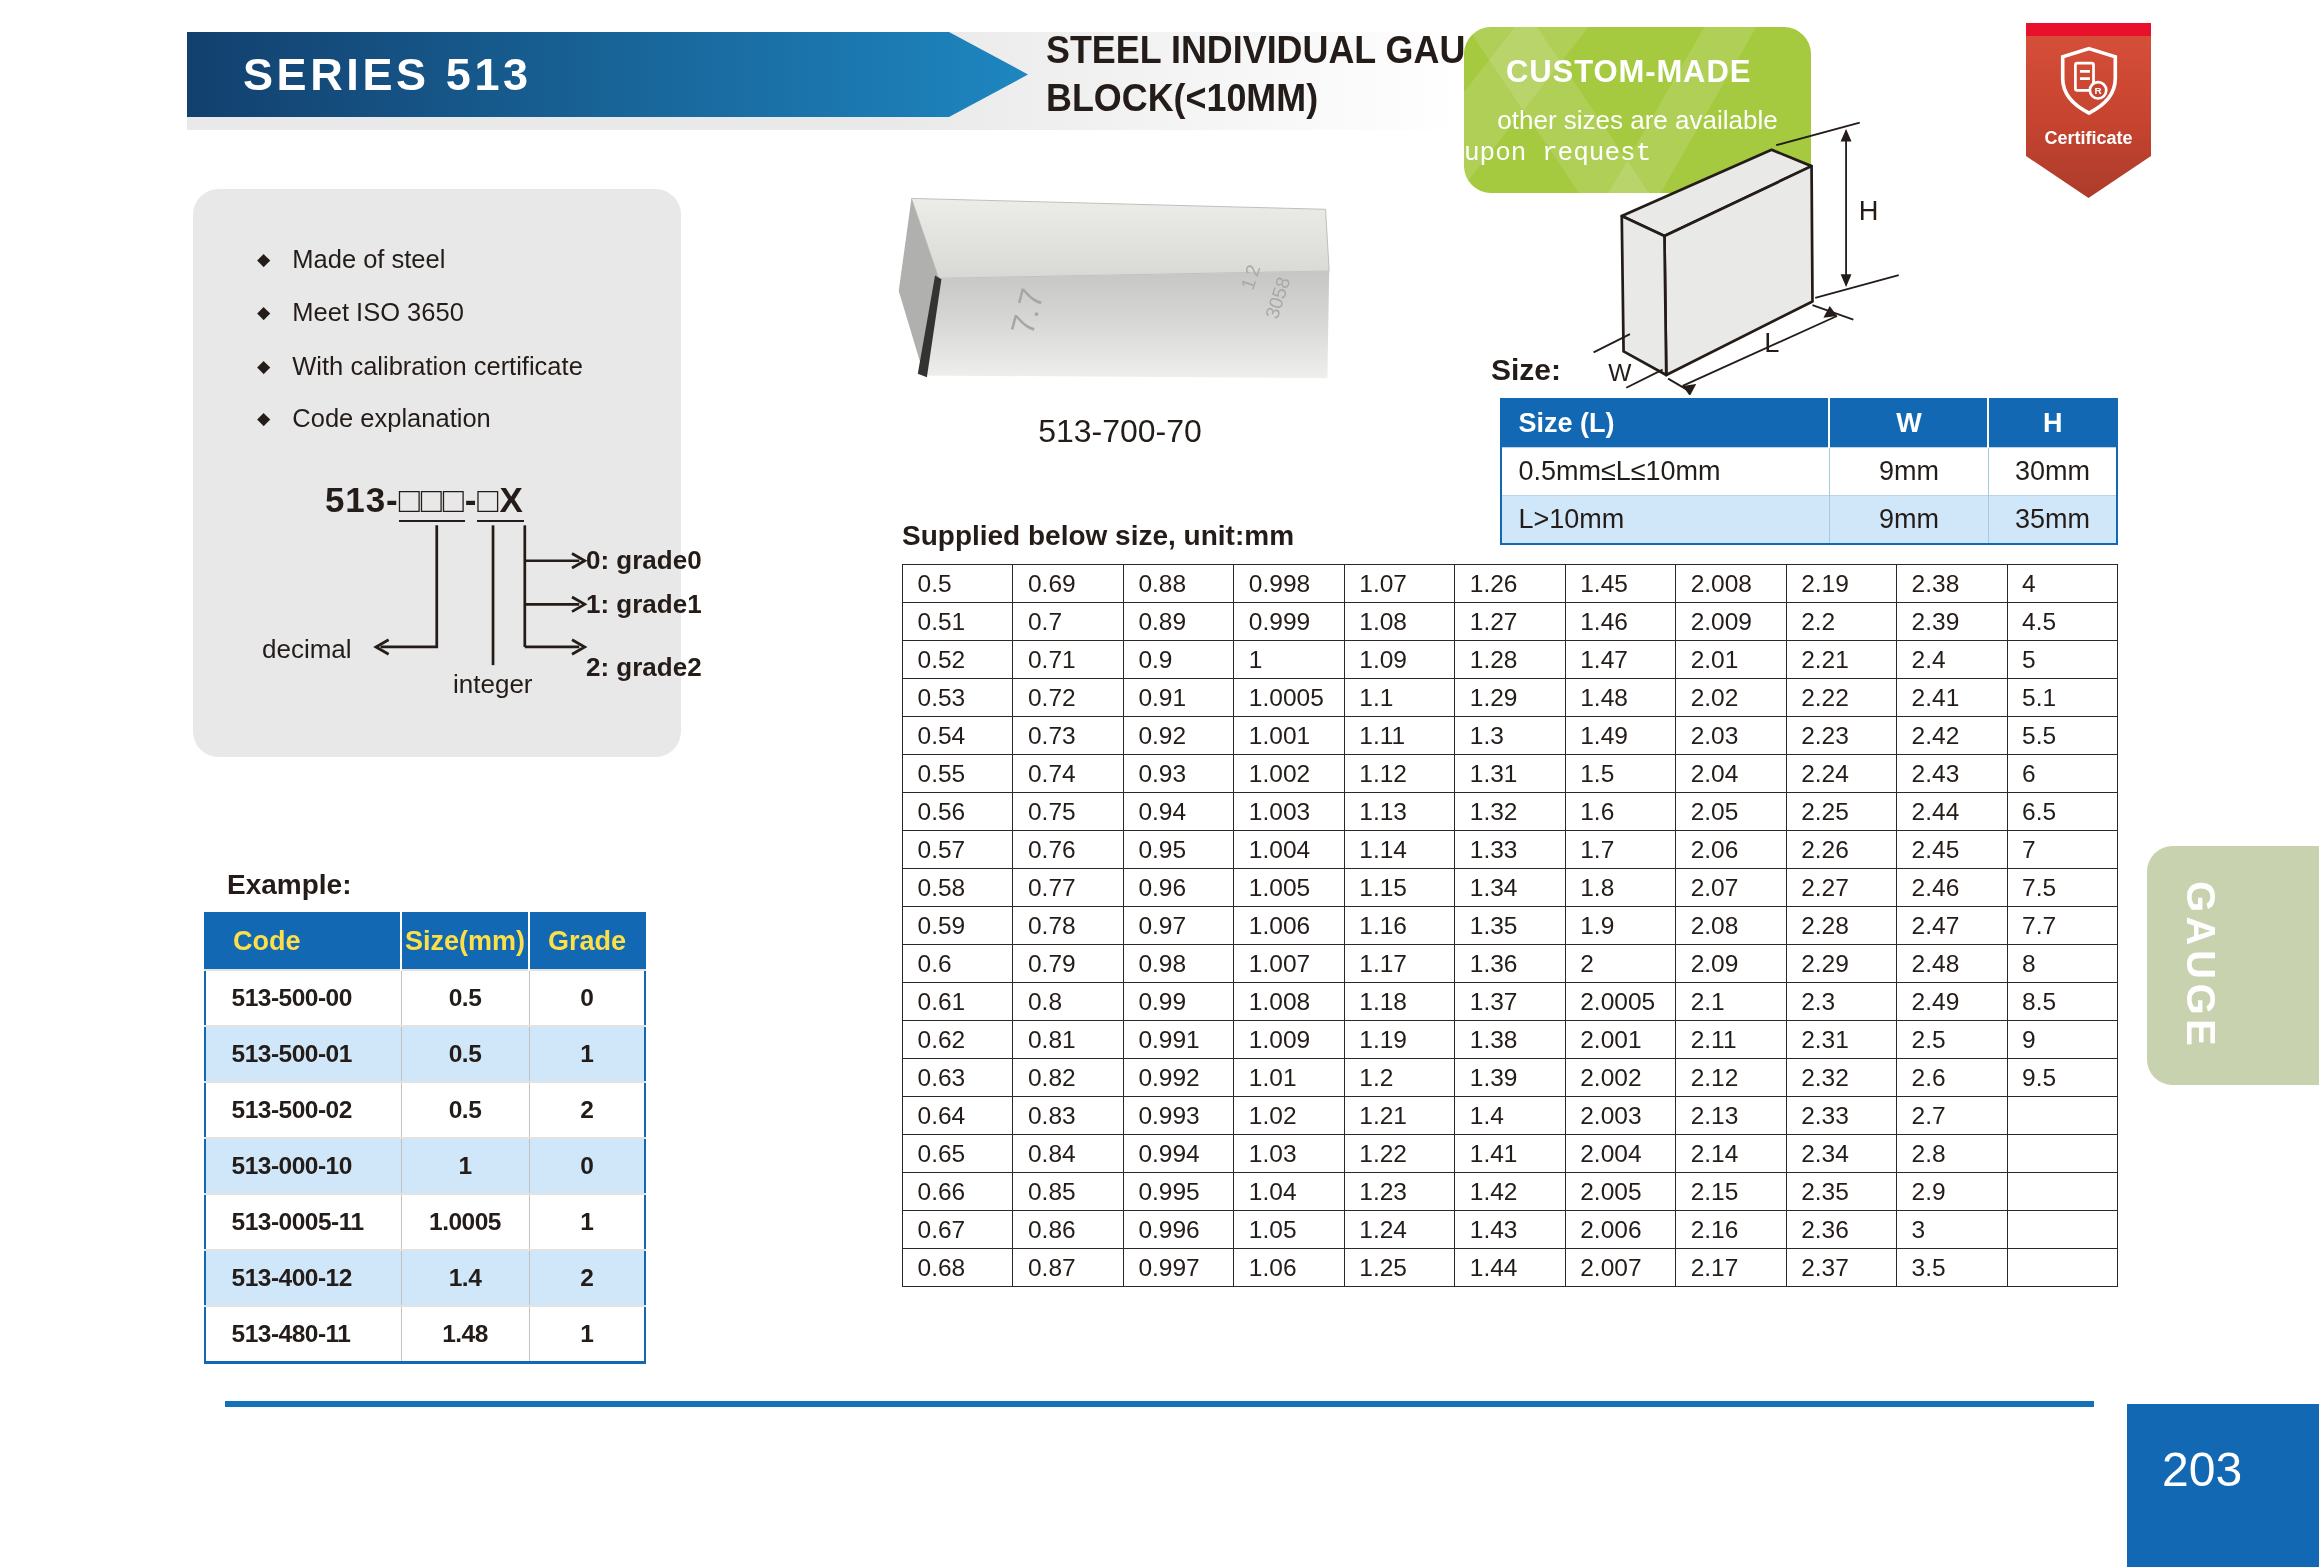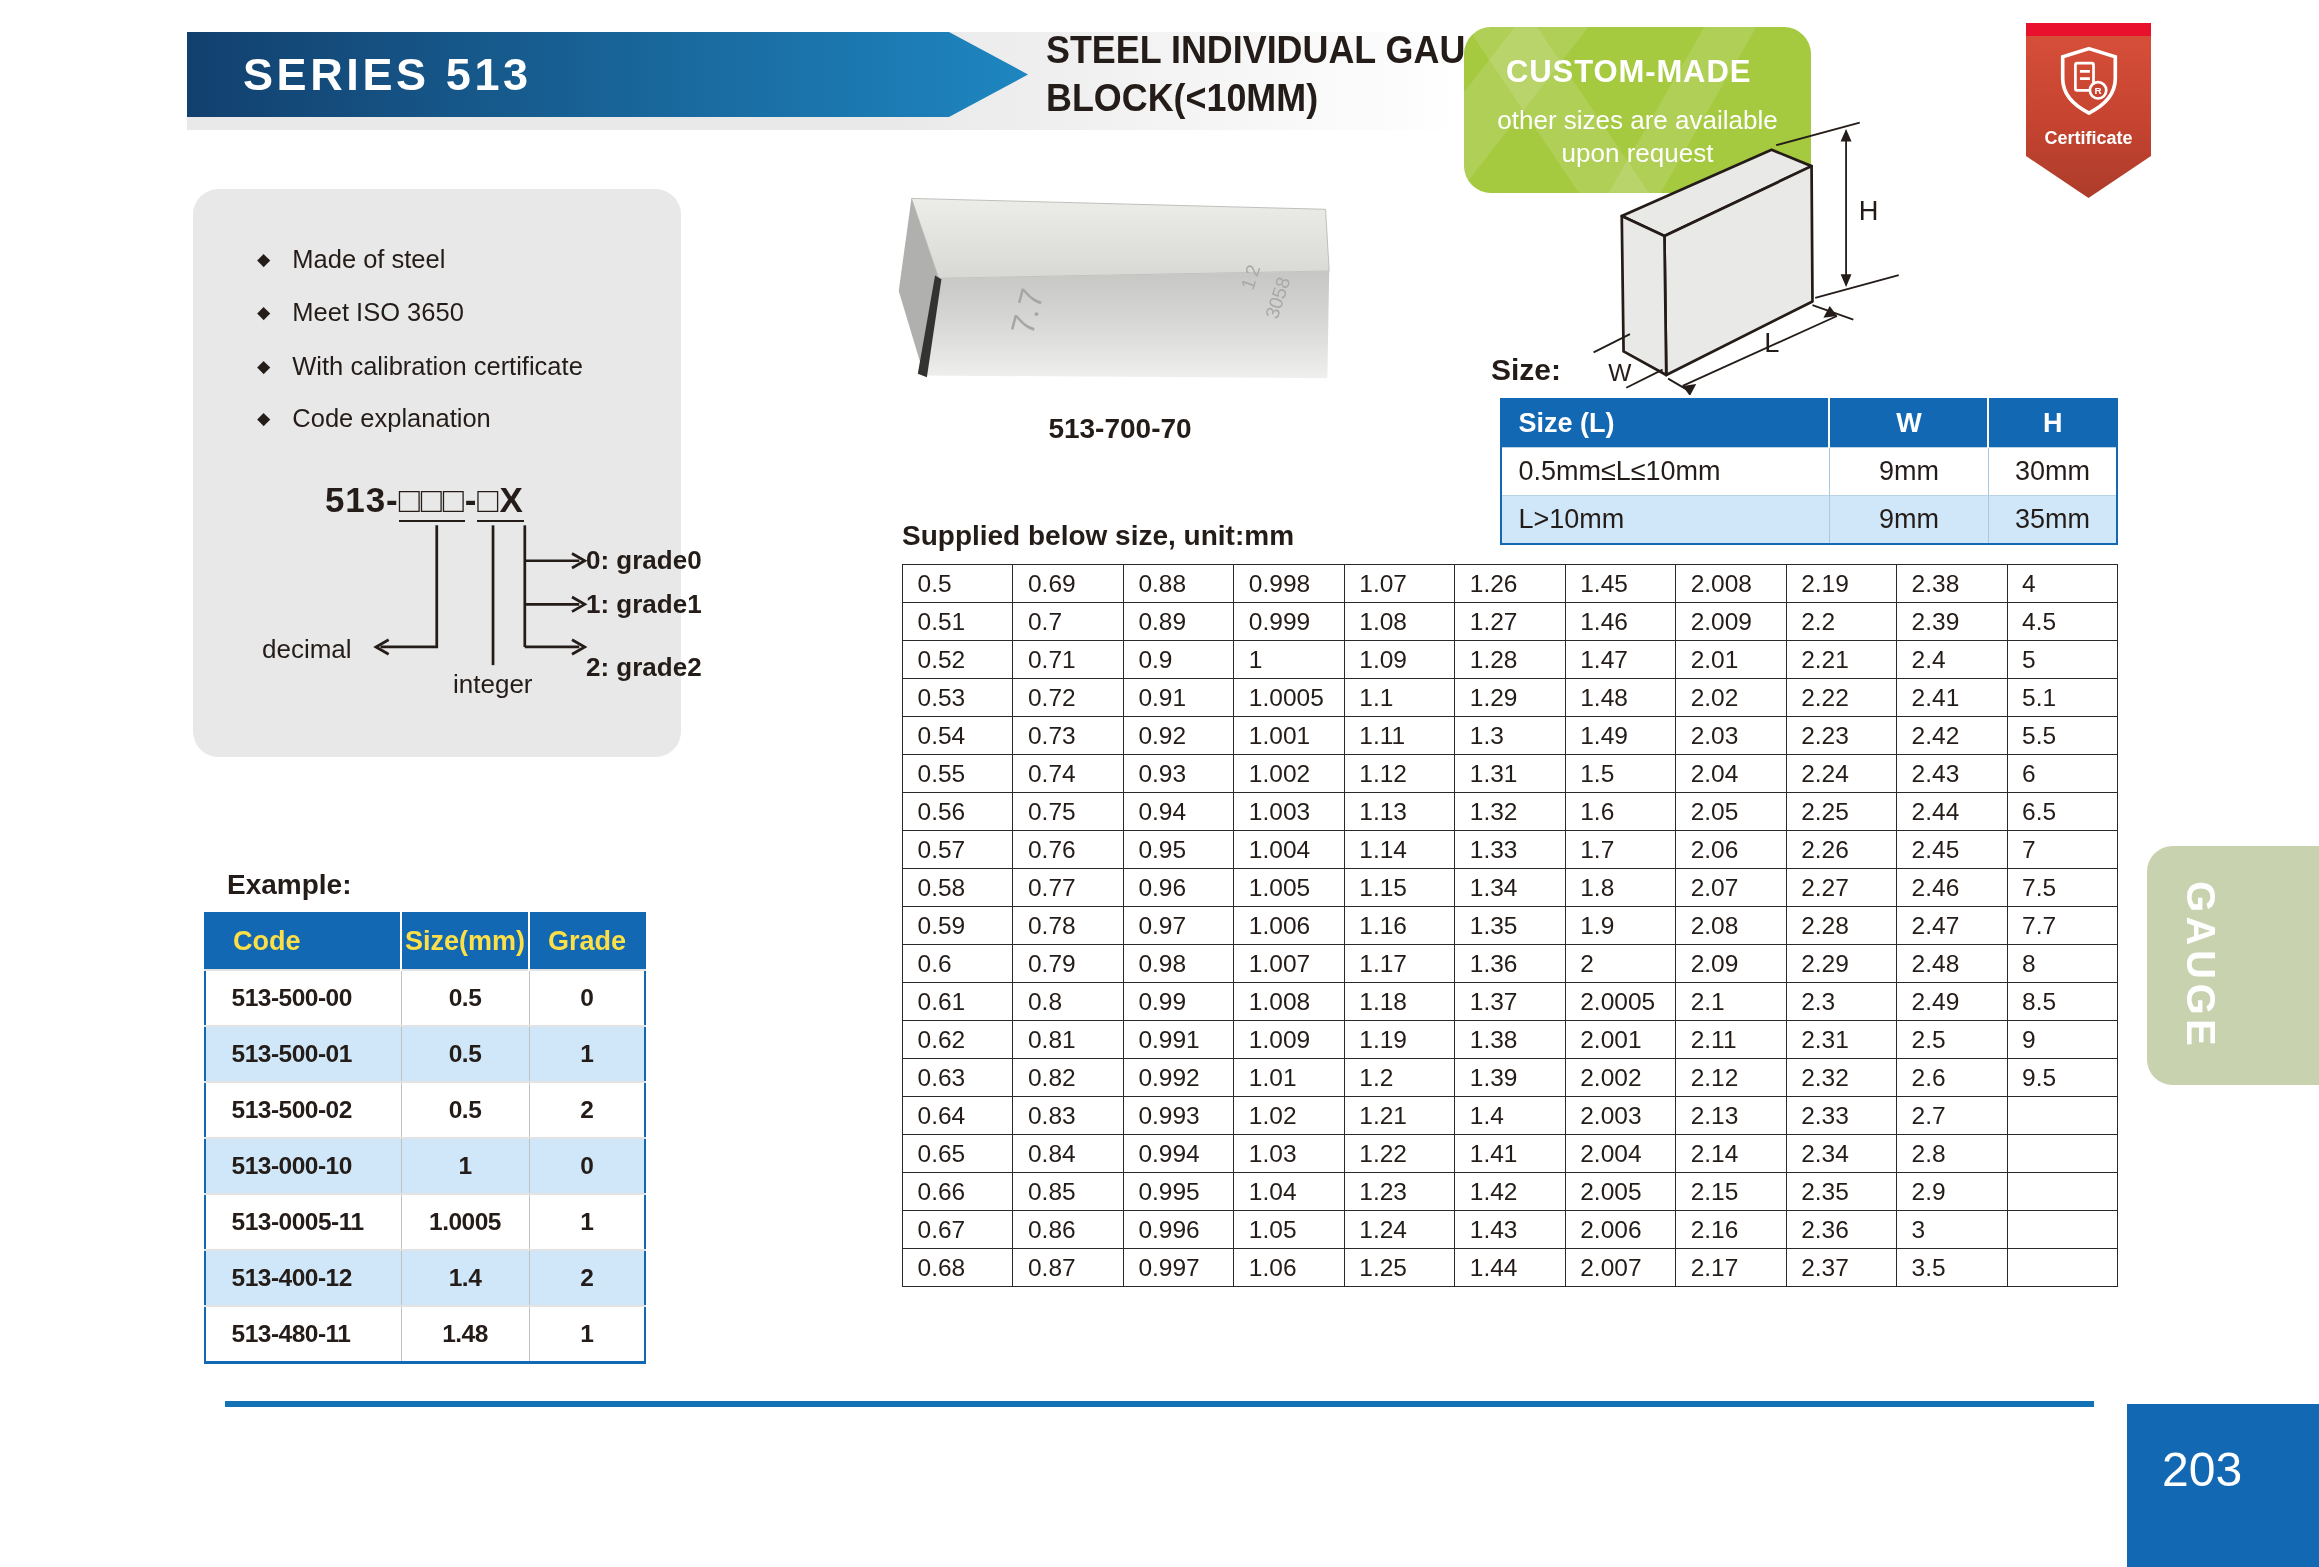--- a/index.html
+++ b/index.html
@@ -19,21 +19,21 @@
 
   
   .custom-badge { position:absolute; left:1464px; top:27px; width:347px; height:166px;
     background:#a5c93f; border-radius:27px; overflow:hidden; color:#fff; }
   .custom-badge .deco { position:absolute; background:rgba(255,255,255,0.12); }
   .deco.d1 { width:58px; height:273px; left:-5.5px; top:-55px; transform:rotate(38deg); }
   .deco.d2 { width:58px; height:291px; left:64px; top:-64px; transform:rotate(-34deg); }
   .deco.d3 { width:45px; height:255px; left:191px; top:-36px; transform:rotate(30deg); }
   .custom-title { position:absolute; left:42px; top:27px; font-size:31px; font-weight:bold; letter-spacing:0.9px; }
   .custom-line1 { position:absolute; left:0; right:0; top:78px; text-align:center; font-size:26px; }
-  .custom-line2 { position:absolute; left:0; right:0; top:111px; text-align:center; font-size:26px; }
+  .custom-line2 { position:absolute; left:0; right:0; top:111px; text-align:left; font-size:26px;font-family:Liberation Mono, monospace; }
 
   
   .cert-ribbon { position:absolute; left:2026px; top:23px; width:125px; height:175px;
     clip-path:polygon(0 0,100% 0,100% 76%,50% 100%,0 76%);
     background:linear-gradient(180deg,#d8503a 0%,#c64430 55%,#ad3c2b 100%); }
   .cert-stripe { position:absolute; left:0; top:0; right:0; height:12.7px; background:#e8102c; }
   .cert-icon { position:absolute; left:31px; top:22px; }
   .cert-label { position:absolute; left:0; right:0; top:105px; text-align:center;
     color:#fff; font-weight:bold; font-size:18px; }
 
@@ -50,21 +50,21 @@
   .code-string .u { border-bottom:2.7px solid #241c18; padding-bottom:0.9px; }
   .grade-label { position:absolute; left:586px; font-size:26px; font-weight:bold; white-space:nowrap; }
   .gl-0 { top:545px; } .gl-1 { top:589px; } .gl-2 { top:652px; }
   .decimal-label { position:absolute; left:262px; top:634px; font-size:26px; }
   .integer-label { position:absolute; left:453px; top:669px; font-size:26px; }
   .code-connectors { position:absolute; left:193px; top:509px; pointer-events:none; }
 
   
   .product-photo { position:absolute; left:896px; top:182px; pointer-events:none; }
   .product-caption { position:absolute; left:938px; top:413px; width:364px; text-align:center;
-    font-size:28px; font-weight:bold; }
+    font-size:32px; font-weight:normal; }
 
   
   .size-label { position:absolute; left:1491px; top:353px; font-size:30px; font-weight:bold; }
   .size-diagram { position:absolute; left:1546px; top:118px; pointer-events:none; }
 
   
   .size-table { position:absolute; left:1500px; top:398px; width:618px;
     border-collapse:collapse; table-layout:fixed; }
   .size-table th { background:#1268b3; color:#fff; font-size:27px; font-weight:bold;
     height:45px; border-right:2.7px solid #fff; }

